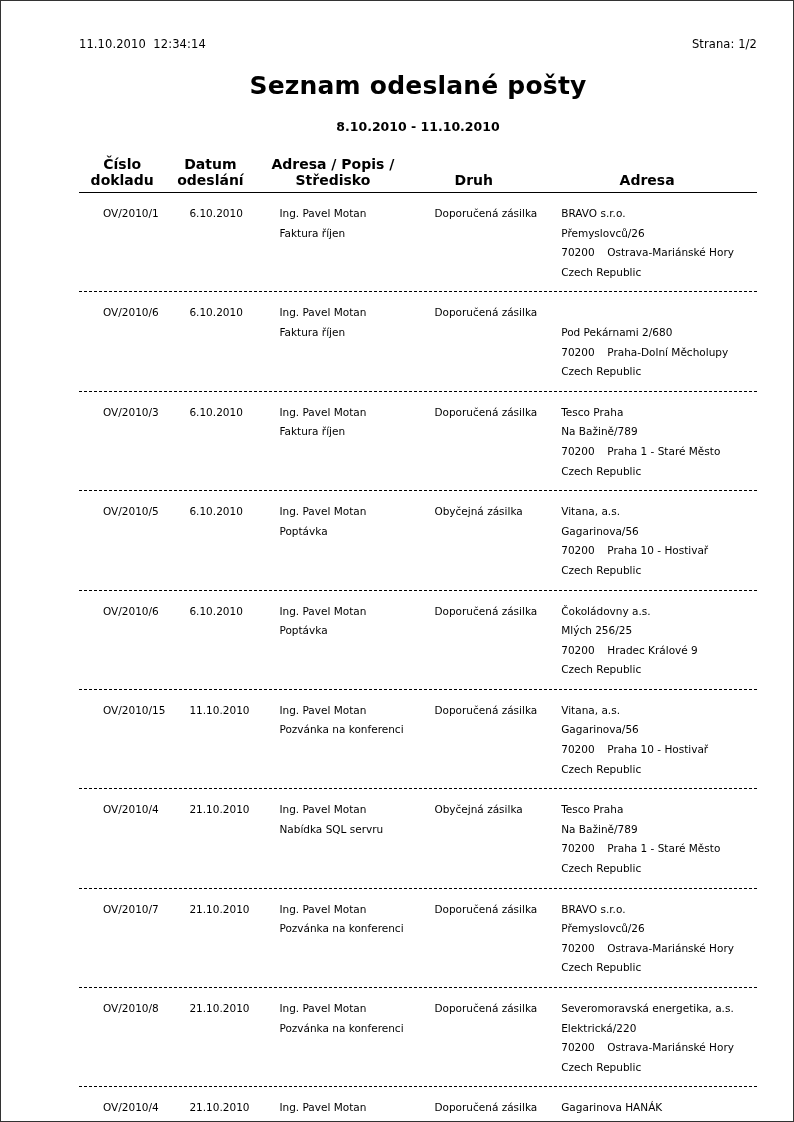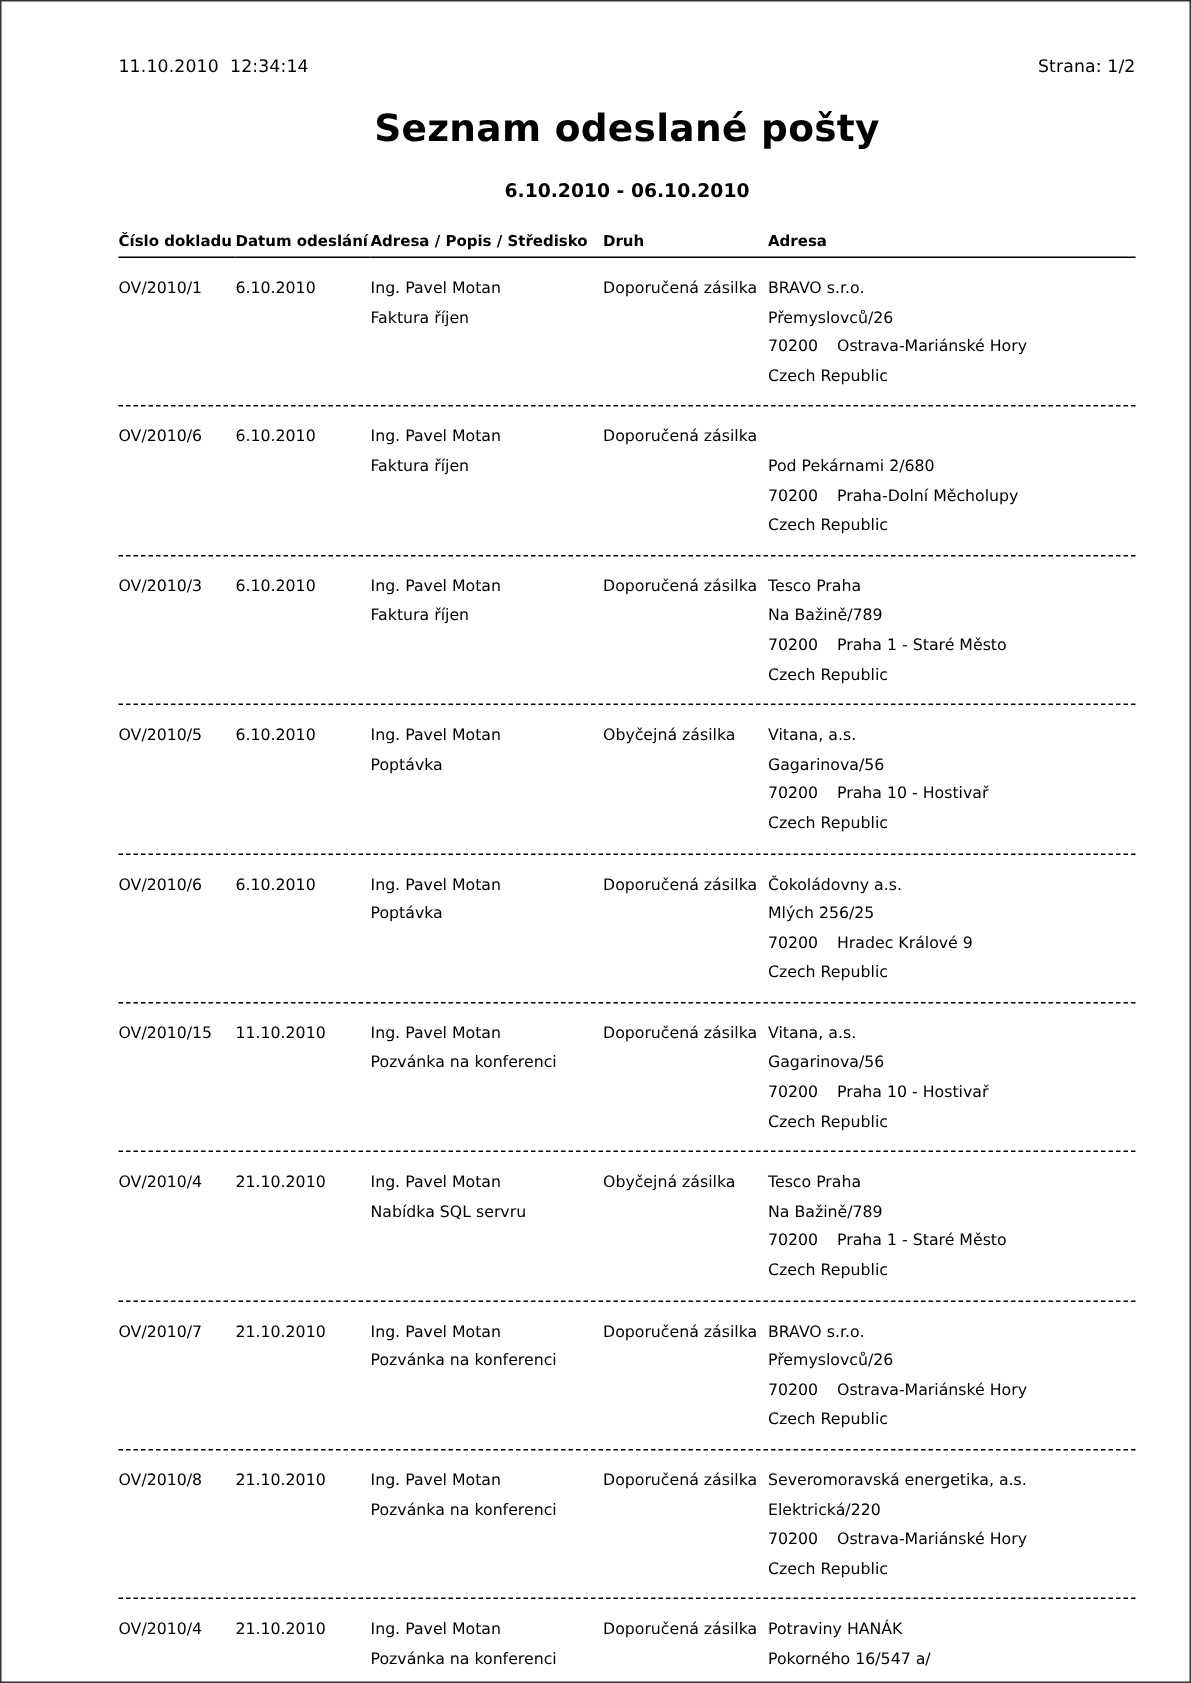--- a/index.html
+++ b/index.html
@@ -56,41 +56,42 @@
     font-weight: bold;
     margin-top: 19px;
   }
   table.report {
     width: 100%;
     border-collapse: collapse;
     margin-top: 22px;
     font-size: 10.5px;
   }
   table.report th {
-    text-align: left;
-    font-size: 10px;
+    text-align: center;
+    font-size: 14px;
     font-weight: bold;
     padding: 0 0 4px 0;
     border-bottom: 1.4px solid #000;
     vertical-align: bottom;
   }
   .col-doc { width: 78px; }
   .col-date { width: 90px; }
   .col-sender { width: 155px; }
   .col-type { width: 110px; }
   .col-addr { width: auto; }
 
   tr.group td {
     vertical-align: top;
     padding: 0;
   }
   .cellblock {
     padding-top: 11px;
     padding-bottom: 9px;
     line-height: 19.6px;
+    margin-left: 24px;
   }
   .line {
     white-space: pre;
   }
   .spacer {
     visibility: hidden;
   }
   .addr-zip {
     display: inline-block;
     width: 46px;
@@ -113,21 +114,21 @@
   <div class="sheet">
 
     <div class="meta-row">
       <div class="meta-left">11.10.2010  12:34:14</div>
       <div class="meta-right">Strana: 1/2</div>
     </div>
 
 
     <h1 class="title">Seznam odeslané pošty</h1>
 
-    <div class="subtitle">6.10.2010 - 06.10.2010</div>
+    <div class="subtitle">8.10.2010 - 11.10.2010</div>
 
     <table class="report">
       <thead>
         <tr>
           <th class="col-doc">Číslo dokladu</th>
           <th class="col-date">Datum odeslání</th>
           <th class="col-sender">Adresa / Popis / Středisko</th>
           <th class="col-type">Druh</th>
           <th class="col-addr">Adresa</th>
         </tr>
@@ -576,21 +577,21 @@
               </div>
             </td>
             <td>
               <div class="cellblock">
                 <div class="line">Doporučená zásilka</div>
                 <div class="line spacer">&nbsp;</div>
               </div>
             </td>
             <td>
               <div class="cellblock">
-                <div class="line">Potraviny HANÁK</div>
+                <div class="line">Gagarinova HANÁK</div>
                 <div class="line">Pokorného 16/547 a/</div>
               </div>
             </td>
           </tr>
         </tbody>
     </table>
 
   </div>
 </div>
 

